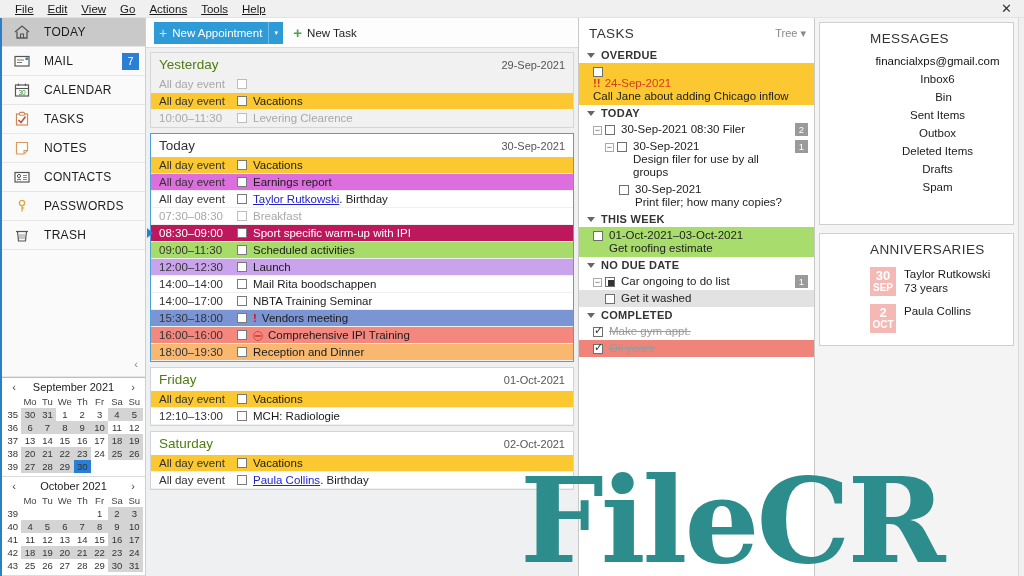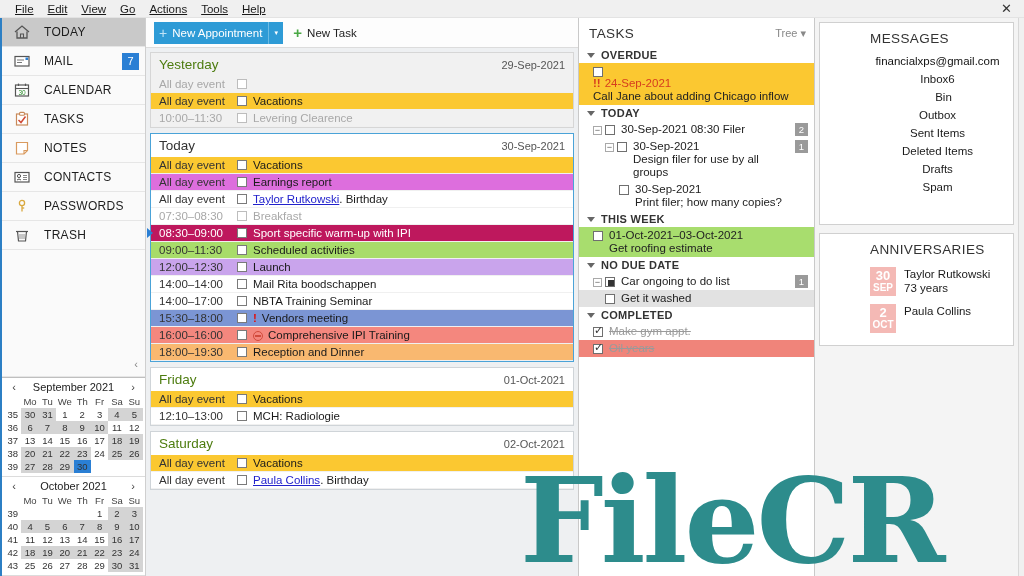--- a/index.html
+++ b/index.html
@@ -723,25 +723,25 @@
         <div id="folderlist">
             <div class="msg-row">
               <span>Inbox</span>
               <span class="msg-cnt">6</span>
             </div>
             <div class="msg-row sub">
               <span>Bin</span>
               <span class="msg-cnt"></span>
             </div>
             <div class="msg-row">
+              <span>Sent Items</span>
+              <span class="msg-cnt"></span>
+            </div>
+            <div class="msg-row">
               <span>Outbox</span>
-              <span class="msg-cnt"></span>
-            </div>
-            <div class="msg-row">
-              <span>Sent Items</span>
               <span class="msg-cnt"></span>
             </div>
             <div class="msg-row">
               <span>Deleted Items</span>
               <span class="msg-cnt"></span>
             </div>
             <div class="msg-row">
               <span>Drafts</span>
               <span class="msg-cnt"></span>
             </div>

